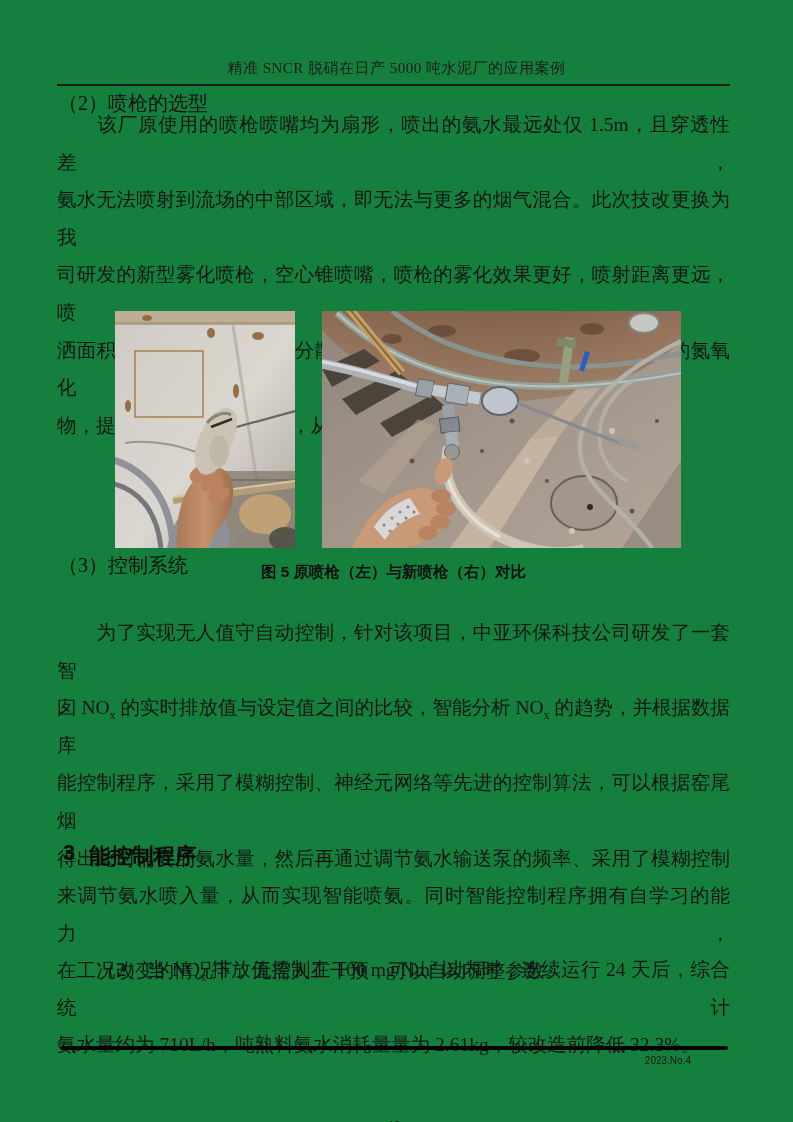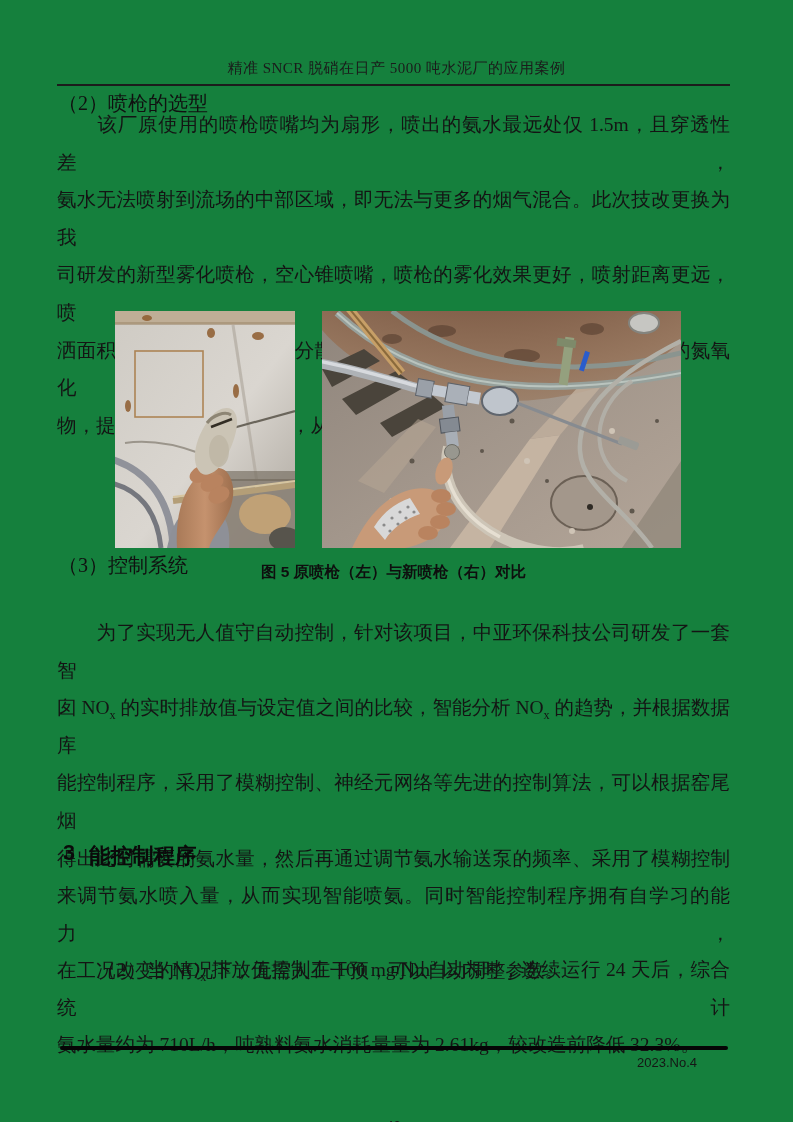--- a/index.html
+++ b/index.html
@@ -90,23 +90,23 @@
     position: absolute;
     top: 1118px; left: 57px;
     width: 673px;
     text-align: center;
     font-family: "Liberation Sans", "DejaVu Sans", sans-serif;
     font-size: 13px;
     color: #151515;
   }
   .footer-issue {
     position: absolute;
-    top: 1055px; right: 96px;
+    top: 1055px; right: 102px;
     font-family: "Liberation Sans", "DejaVu Sans", sans-serif;
-    font-size: 13px;
+    font-size: 10px;
     color: #151515;
   }
 </style>
 </head>
 <body>
 
 <div class="page">
 
   <div class="running-title">精准 SNCR 脱硝在日产 5000 吨水泥厂的应用案例</div>
   <div class="header-rule"></div>

